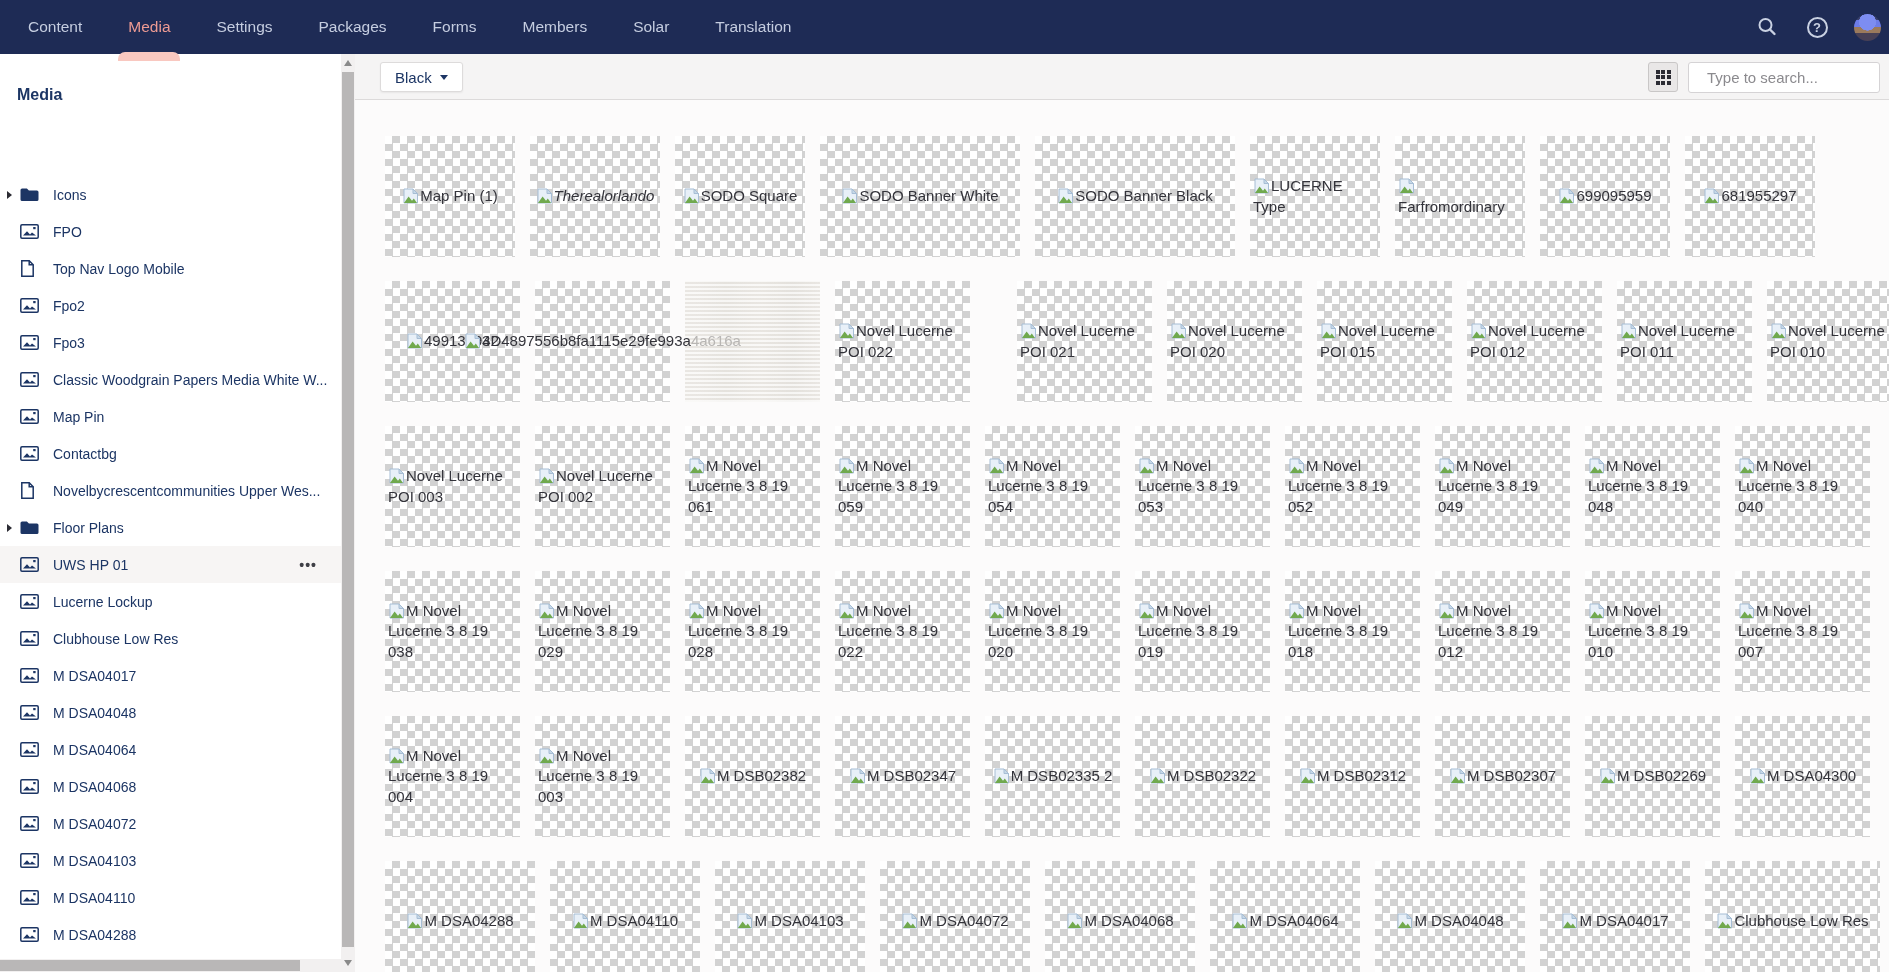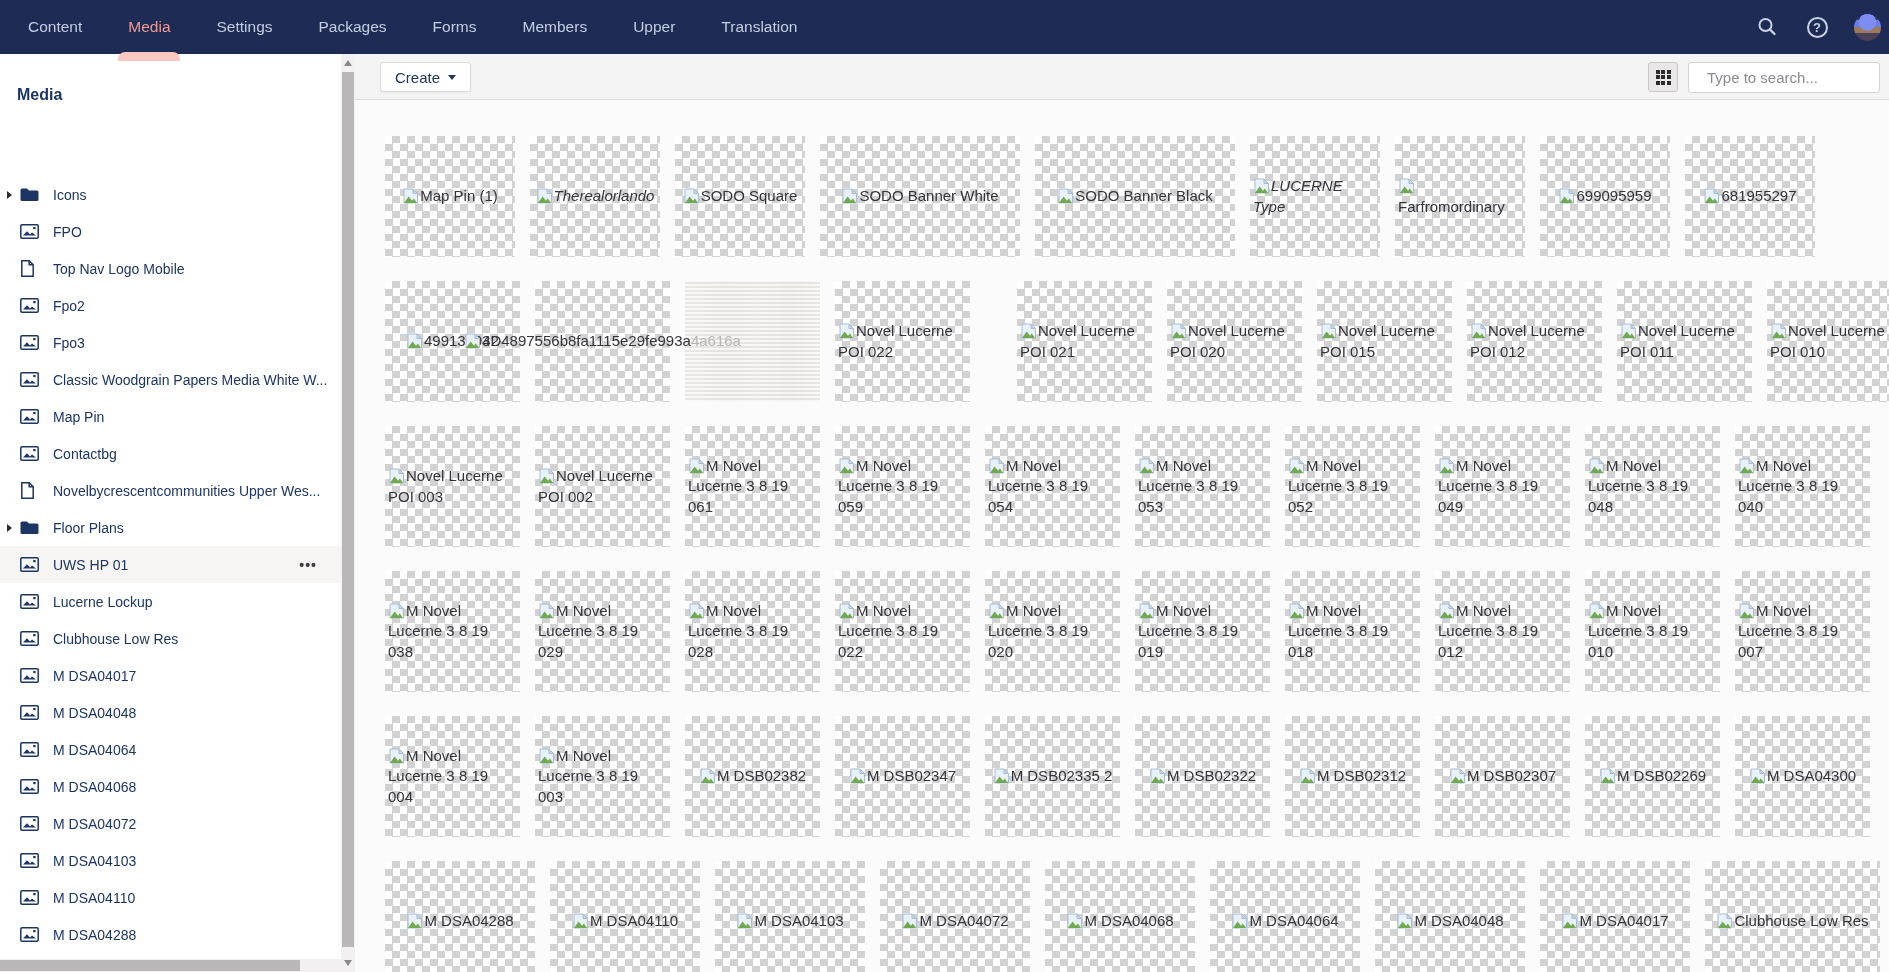--- a/index.html
+++ b/index.html
@@ -93,21 +93,21 @@
       <div class="nav-item">
         <span>Packages</span>
       </div>
       <div class="nav-item">
         <span>Forms</span>
       </div>
       <div class="nav-item">
         <span>Members</span>
       </div>
       <div class="nav-item">
-        <span>Upper</span>
+        <span>Solar</span>
       </div>
       <div class="nav-item">
         <span>Translation</span>
       </div>
     </nav>
   <div class="nav-right">
     <div class="nav-iconbtn">
       <svg width="22" height="22" viewBox="0 0 22 22">
         <circle cx="9.5" cy="9" r="6" fill="none" stroke="#c9d1e2" stroke-width="2"></circle>
         <line x1="14" y1="13.5" x2="18.5" y2="18" stroke="#c9d1e2" stroke-width="2.4" stroke-linecap="round"></line>
@@ -347,21 +347,21 @@
   <div class="thumb"></div>
   <div class="arr-down"></div>
 </div>
 <div class="hscroll">
   <div class="thumb"></div>
 </div>
 
 <section class="main">
   <div class="toolbar">
     <button class="btn-create">
-      <span>Create</span>
+      <span>Black</span>
       <span class="caret-down"></span>
     </button>
     <div class="btn-gridview">
       <div class="gridglyph">
         <div></div>
           <div></div>
           <div></div>
           <div></div>
           <div></div>
           <div></div>
@@ -408,21 +408,21 @@
               <path d="M2 15 l4.6-6.4 3.4 4.2 1.8-2.2 3.2 4.4 z" fill="#70a94e"></path>
             </svg>SODO Banner White</div>
         </div>
         <div class="tile" style="width: 200px;">
           <div class="alt"><svg width="17" height="16" viewBox="0 0 17 16">
               <path d="M2 1 h9 l4.5 4.5 v9.5 h-13.5 z" fill="#e8f0f8" stroke="#a6bdd4" stroke-width="1"></path>
               <path d="M11 1 l4.5 4.5 h-4.5 z" fill="#c6d8e8" stroke="#a6bdd4" stroke-width="1"></path>
               <path d="M2 15 l4.6-6.4 3.4 4.2 1.8-2.2 3.2 4.4 z" fill="#70a94e"></path>
             </svg>SODO Banner Black</div>
         </div>
-        <div class="tile" style="width: 130px; font-style: italic;">
+        <div class="tile" style="width: 130px;">
           <div class="alt"><svg width="17" height="16" viewBox="0 0 17 16">
               <path d="M2 1 h9 l4.5 4.5 v9.5 h-13.5 z" fill="#e8f0f8" stroke="#a6bdd4" stroke-width="1"></path>
               <path d="M11 1 l4.5 4.5 h-4.5 z" fill="#c6d8e8" stroke="#a6bdd4" stroke-width="1"></path>
               <path d="M2 15 l4.6-6.4 3.4 4.2 1.8-2.2 3.2 4.4 z" fill="#70a94e"></path>
             </svg>LUCERNE Type</div>
         </div>
         <div class="tile" style="width: 130px;">
           <div class="alt"><svg width="17" height="16" viewBox="0 0 17 16">
               <path d="M2 1 h9 l4.5 4.5 v9.5 h-13.5 z" fill="#e8f0f8" stroke="#a6bdd4" stroke-width="1"></path>
               <path d="M11 1 l4.5 4.5 h-4.5 z" fill="#c6d8e8" stroke="#a6bdd4" stroke-width="1"></path>

